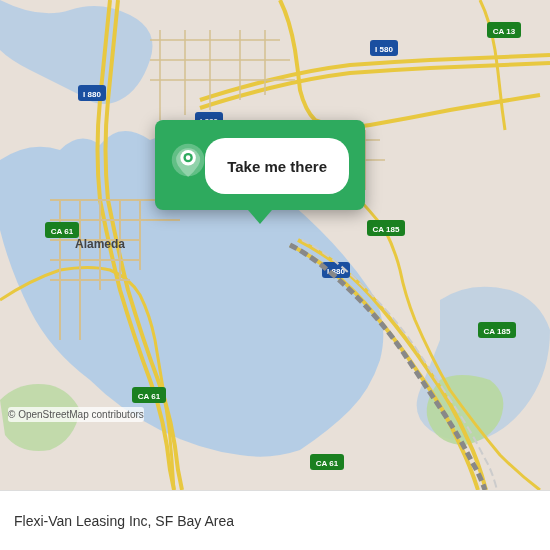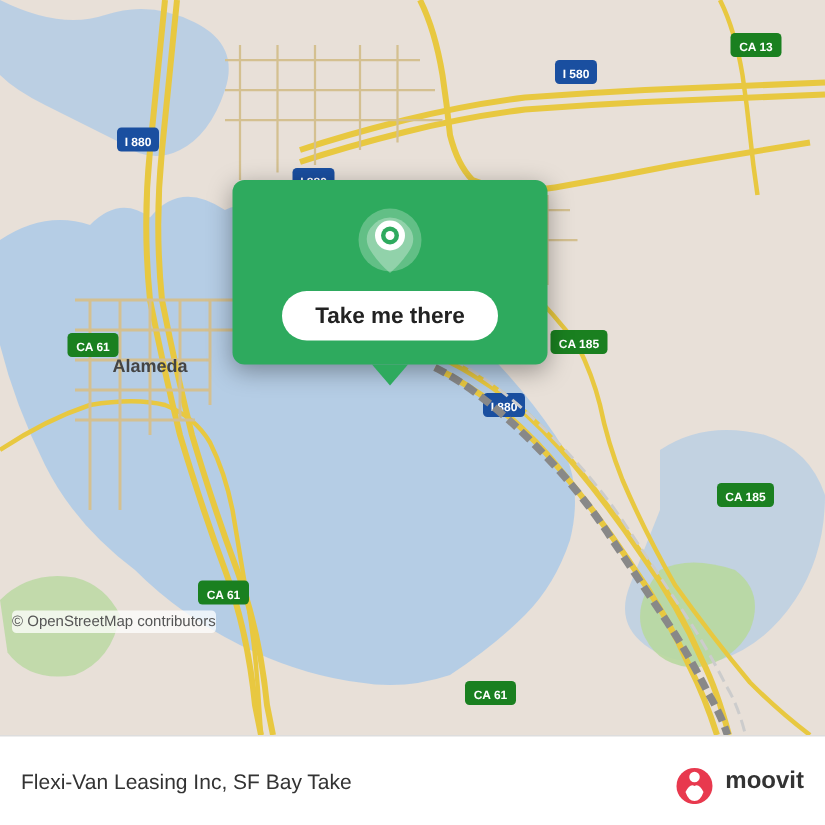--- a/index.html
+++ b/index.html
@@ -29,22 +29,21 @@
 
     
     #popup-card {
       position: absolute;
       top: 120px;
       left: 155px;
       width: 210px;
       background: #2eaa5e;
       border-radius: 8px;
       display: flex;
-      flex-direction: column;
-      align-items: center;
+      flex-direction: row;
       padding: 18px 16px 16px 16px;
       box-shadow: 0 4px 16px rgba(0,0,0,0.35);
       z-index: 10;
     }
 
     #pin-icon {
       width: 44px;
       height: 44px;
       margin-bottom: 12px;
     }
@@ -230,27 +229,14 @@
 
       <circle cx="22" cy="19" r="3" fill="white"></circle>
     </svg>
     <button id="take-me-there-btn">Take me there</button>
   </div>
 
   <div id="copyright-badge">© OpenStreetMap contributors</div>
 </div>
 
 <div id="bottom-bar">
-  <span id="location-name">Flexi-Van Leasing Inc, SF Bay Take</span>
-  <div id="bottom-logo">
-
-    <svg id="moovit-icon" viewBox="0 0 30 30" xmlns="http://www.w3.org/2000/svg">
-
-      <circle cx="15" cy="18" r="12" fill="#e8394e"></circle>
-
-      <circle cx="15" cy="12" r="3.5" fill="white"></circle>
-      <path d="M9,22 Q12,16 15,18 Q18,16 21,22 Q19,28 15,28 Q11,28 9,22 Z" fill="white"></path>
-
-      <path d="M13,28 L15,33 L17,28 Z" fill="#e8394e"></path>
-    </svg>
-    <span id="moovit-logo-text">moovit</span>
-  </div>
+  <span id="location-name">Flexi-Van Leasing Inc, SF Bay Area</span>
 </div>
 
 </body></html>

